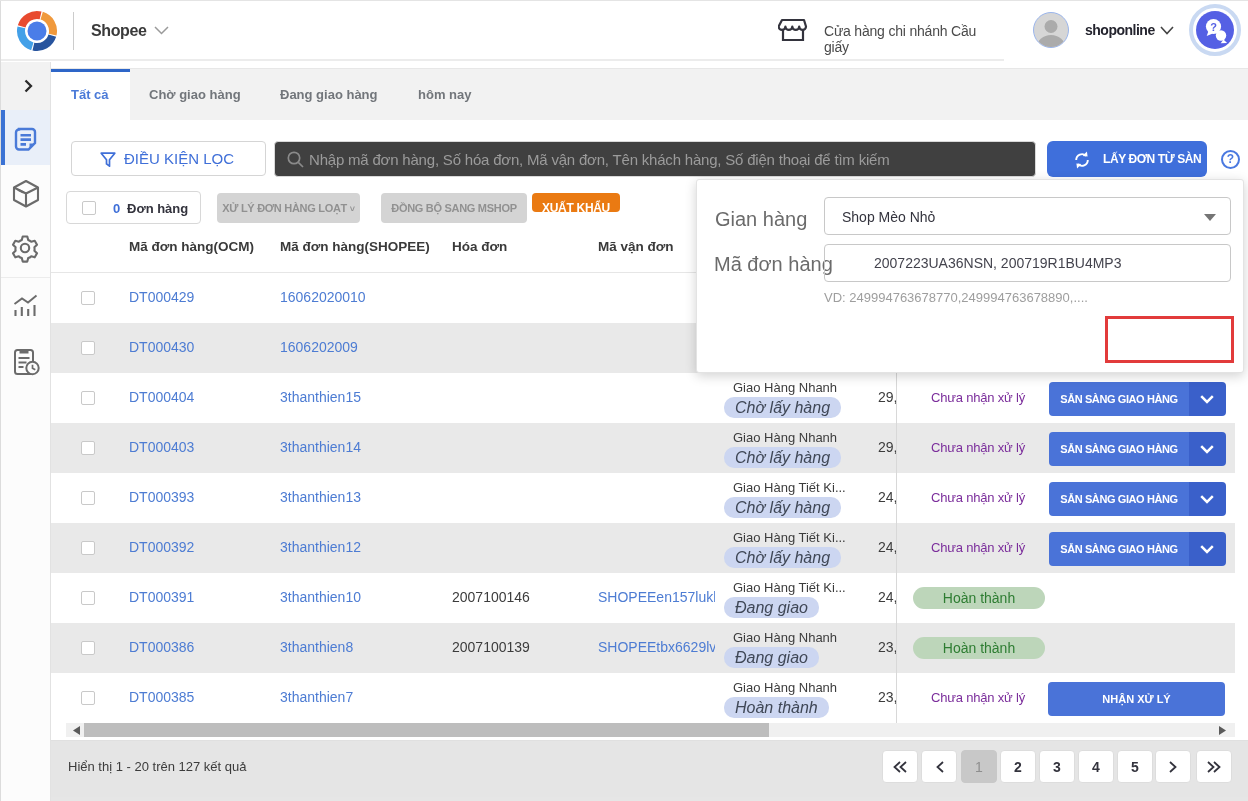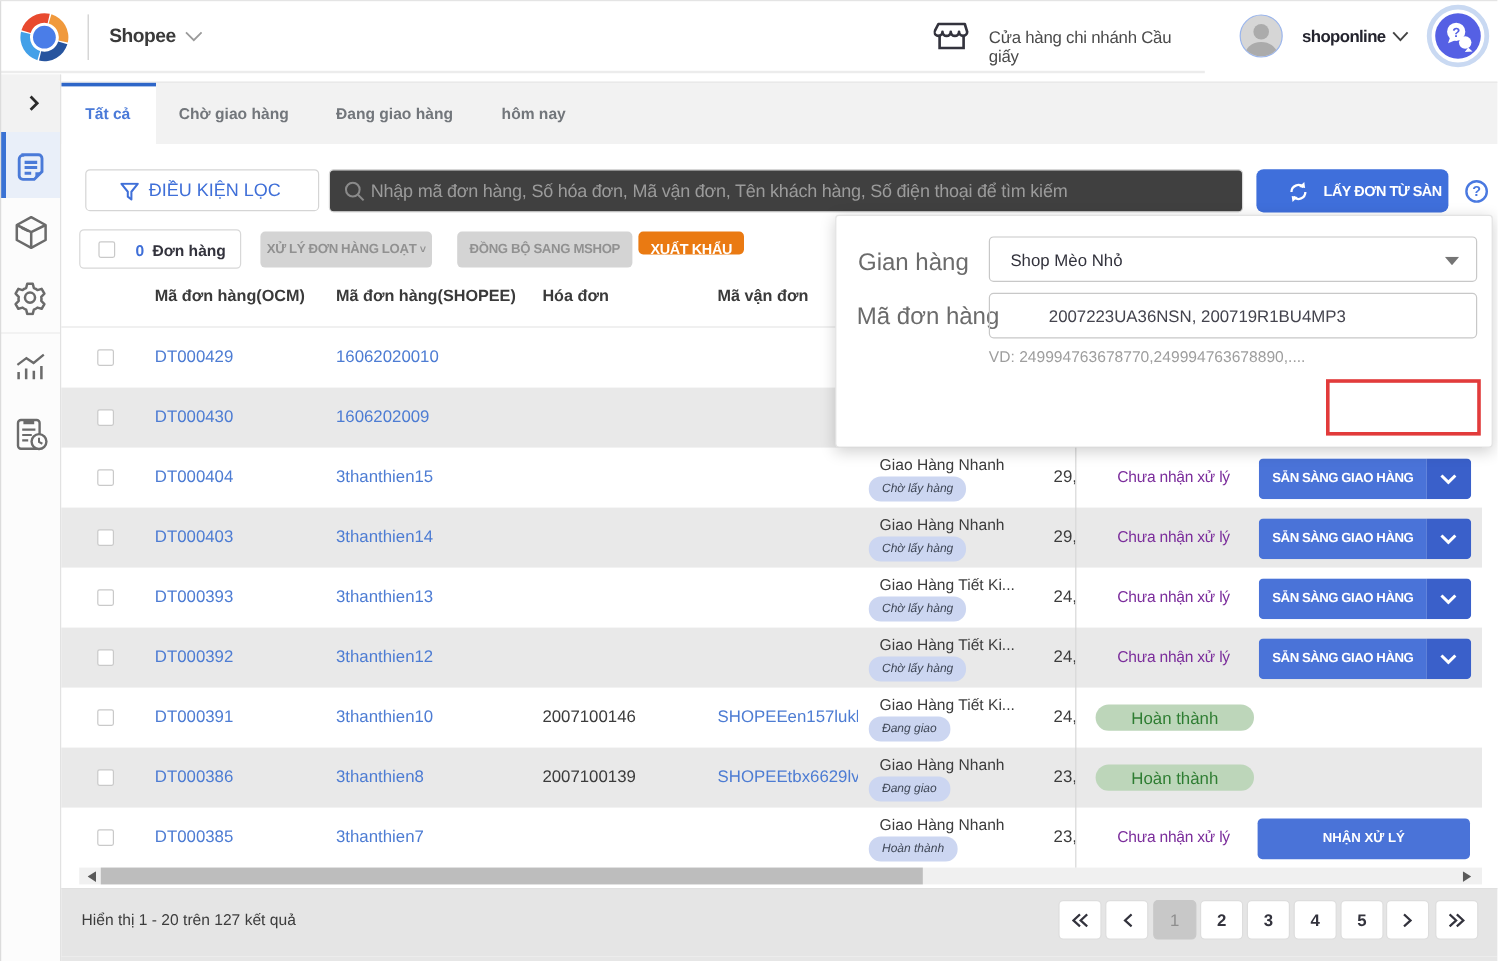--- a/index.html
+++ b/index.html
@@ -45,21 +45,21 @@
 .btn-orange { position:absolute; left:532px; top:193px; width:88px; height:19px; background:#ea7a12; border-radius:4px; color:#fff; font-size:12px; font-weight:bold; text-align:center; line-height:30px; letter-spacing:-0.3px; }
 
 
 .th { position:absolute; top:239px; font-size:13.5px; font-weight:bold; color:#3a3a3a; white-space:nowrap; }
 .row { position:absolute; left:51px; width:1184px; height:50px; }
 .row.g { background:#e9e9e9; }
 .cbx { position:absolute; left:30px; top:18px; width:14px; height:14px; border:1px solid #c9c9c9; border-radius:2px; background:#fff; }
 .lnk { position:absolute; font-size:14px; color:#4d7cd3; white-space:nowrap; top:16px; }
 .dark { position:absolute; font-size:14px; color:#3c3c3c; white-space:nowrap; top:16px; }
 .ship1 { position:absolute; left:682px; top:7px; font-size:13px; color:#3c3c3c; white-space:nowrap; }
-.shipbadge { position:absolute; left:673px; top:24px; height:21px; border-radius:10px; background:#ccd6f1; color:#3f4756; font-size:10px; font-style:italic; line-height:21px; padding:0 11px; white-space:nowrap; }
+.shipbadge { position:absolute; left:673px; top:24px; height:21px; border-radius:10px; background:#ccd6f1; color:#3f4756; font-size:16px; font-style:italic; line-height:21px; padding:0 11px; white-space:nowrap; }
 .num { position:absolute; left:827px; top:16px; width:19px; overflow:hidden; font-size:14px; color:#3c3c3c; white-space:nowrap; }
 .status { position:absolute; left:851px; width:152px; top:17px; text-align:center; font-size:13px; color:#7b2d9b; letter-spacing:-0.2px; }
 .gbadge { position:absolute; left:862px; top:14px; width:132px; height:22px; border-radius:11px; background:#bdd6ba; color:#2e7d32; font-size:14px; text-align:center; line-height:22px; }
 .sbtn { position:absolute; left:998px; top:9px; width:177px; height:34px; border-radius:4px; overflow:hidden; }
 .sbtn .m { position:absolute; left:0; top:0; width:140px; height:34px; background:#4a73d8; color:#fff; font-size:11px; font-weight:bold; text-align:center; line-height:34px; letter-spacing:-0.4px; }
 .sbtn .c { position:absolute; left:140px; top:0; width:37px; height:34px; background:#3a60ca; }
 .nbtn { position:absolute; left:997px; top:9px; width:177px; height:34px; border-radius:4px; background:#4a73d8; color:#fff; font-size:11px; font-weight:bold; text-align:center; line-height:34px; }
 .vline { position:absolute; left:896px; top:273px; width:1px; height:450px; background:#d8d8d8; z-index:3; }
 
 

